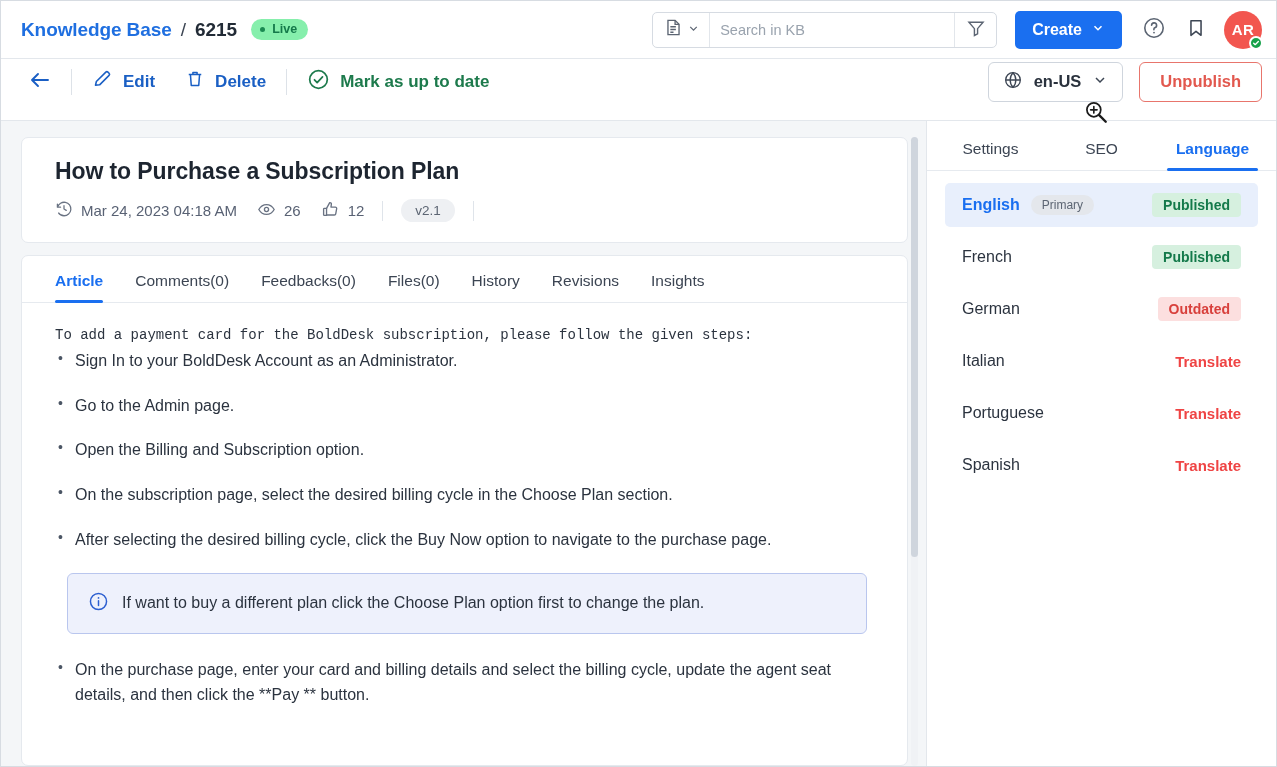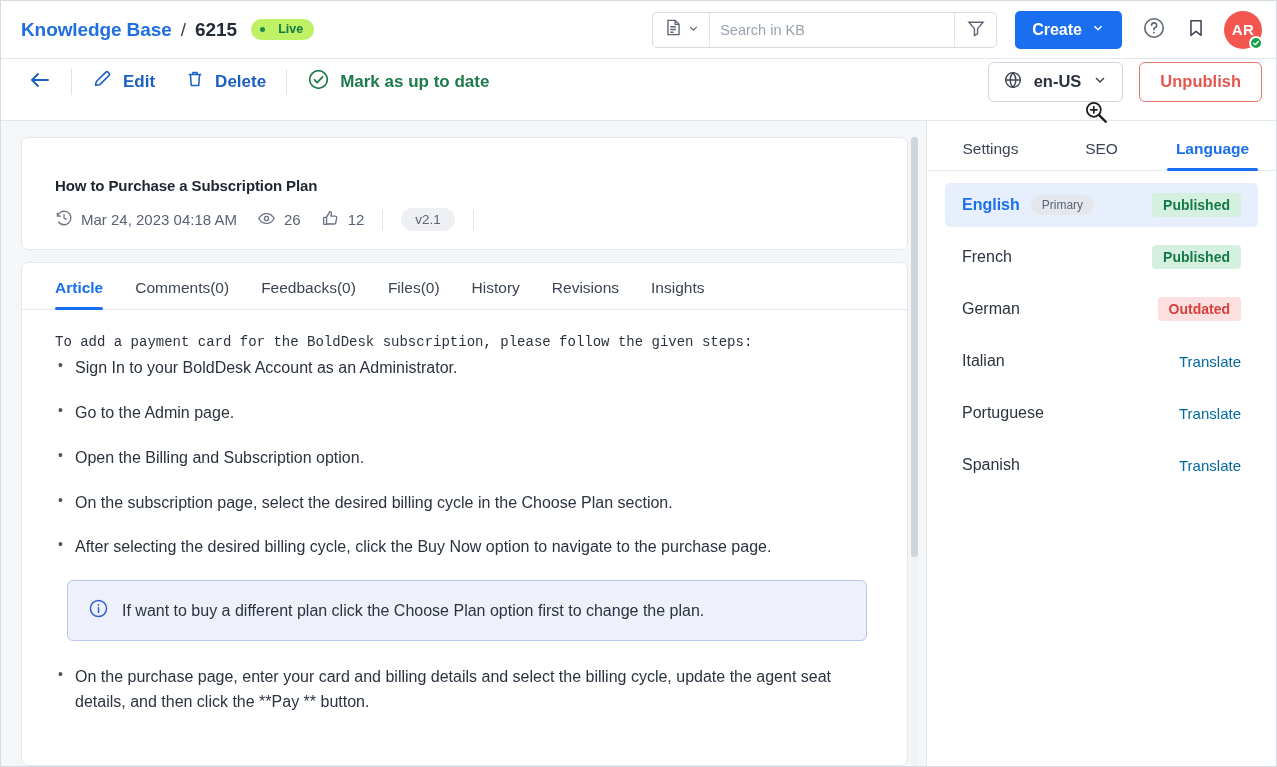--- a/index.html
+++ b/index.html
@@ -26,22 +26,22 @@
     border-bottom: 1px solid #e3e7ec;
   }
   .breadcrumb { display: flex; align-items: center; gap: 9px; }
   .bc-link {
     color: #1f6fe0; font-size: 19px; font-weight: 700;
     letter-spacing: -0.1px; cursor: pointer;
   }
   .bc-sep { color: #3b4452; font-size: 19px; font-weight: 400; }
   .bc-id { color: #222b36; font-size: 19px; font-weight: 700; }
   .live-badge {
-    display: inline-flex; align-items: center; gap: 13px;
-    background: #bef264; color: #14794a;
+    display: inline-flex; align-items: center; gap: 7px;
+    background: #86efac; color: #14794a;
     font-size: 12.5px; font-weight: 600;
     border-radius: 11px; padding: 3px 11px 4px 9px;
     margin-left: 5px;
   }
   .live-dot { width: 5px; height: 5px; border-radius: 50%; background: #1a8a52; }
 
   .header-spacer { flex: 1; }
 
   .searchwrap {
     display: flex; align-items: center;
@@ -133,21 +133,21 @@
     flex: 1; min-width: 0; padding: 16px 18px 0 20px;
     display: flex; flex-direction: column; position: relative;
   }
   .card {
     background: #fff; border: 1px solid #e5e9ee;
     border-radius: 7px; overflow: hidden;
   }
   .card-title {
     padding: 20px 30px 0 33px;
   }
-  .art-title { font-size: 15px; font-weight: 700; color: #1d2530; letter-spacing: -0.1px; margin-top: 19px; }
+  .art-title { font-size: 23px; font-weight: 700; color: #1d2530; letter-spacing: -0.1px; }
   .meta-row {
     display: flex; align-items: center; gap: 0;
     padding: 14px 33px 20px 33px;
   }
   .meta-item { display: flex; align-items: center; gap: 8px; color: #596274; font-size: 15px; }
   .meta-gap { width: 20px; }
   .meta-div { width: 1px; height: 20px; background: #dfe4ea; margin: 0 18px; }
   .ver-badge {
     background: #eef0f3; color: #5c6573; font-size: 13.5px;
     border-radius: 12px; padding: 4px 14px;
@@ -229,21 +229,21 @@
   .lang-name-wrap { display: flex; align-items: center; gap: 11px; }
   .lang-name { font-size: 16px; color: #2b333f; }
   .lang-row.selected .lang-name { color: #1a6ff0; font-weight: 700; }
   .primary-chip {
     background: #e4e7ec; color: #5c6573; font-size: 12px;
     border-radius: 11px; padding: 3px 11px;
   }
   .status-chip { font-size: 14px; font-weight: 700; border-radius: 4px; padding: 4px 11px; }
   .status-published { background: #d6f0df; color: #13794a; }
   .status-outdated { background: #fcdfdf; color: #d8403c; }
-  .translate-link { font-size: 15px; color: #0369a1; font-weight: 400; cursor: pointer; }
+  .translate-link { font-size: 15px; color: #ef4444; font-weight: 700; cursor: pointer; }
 
   
   .cursor { position: absolute; left: 1082px; top: 98px; pointer-events: none; }
 </style>
 </head>
 <body>
 
 <div class="app">
 
   <div class="header">

